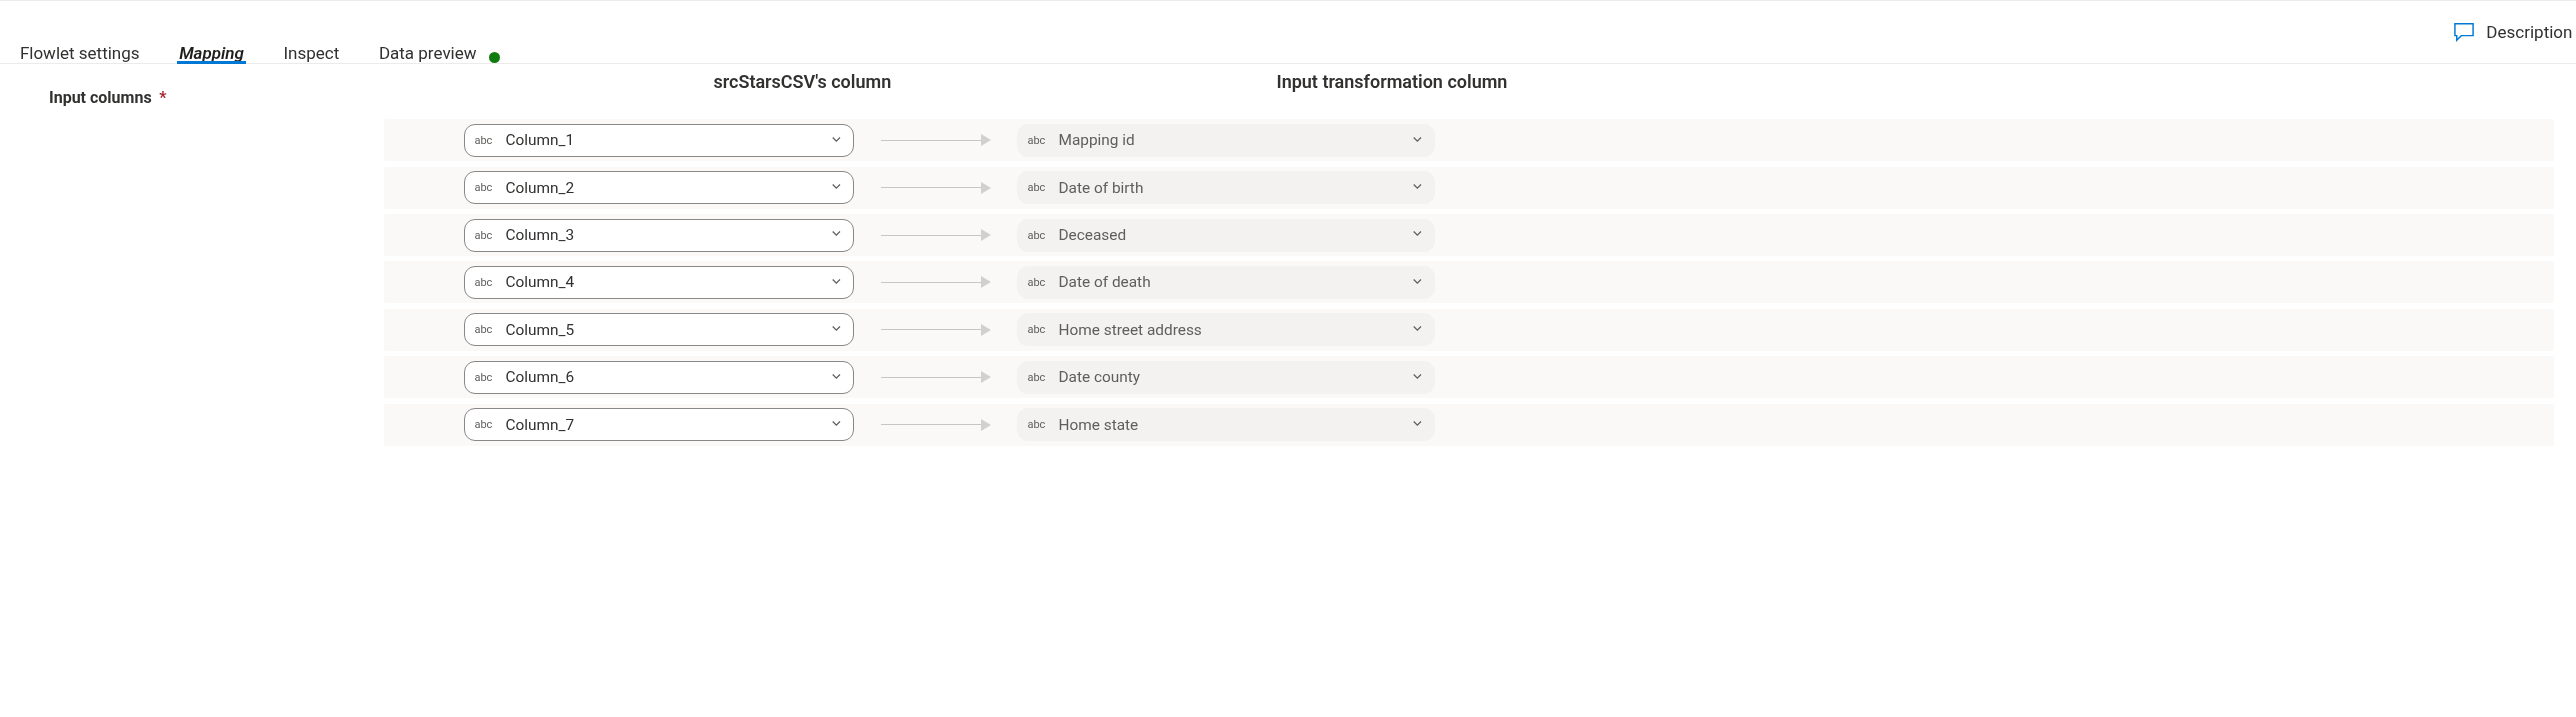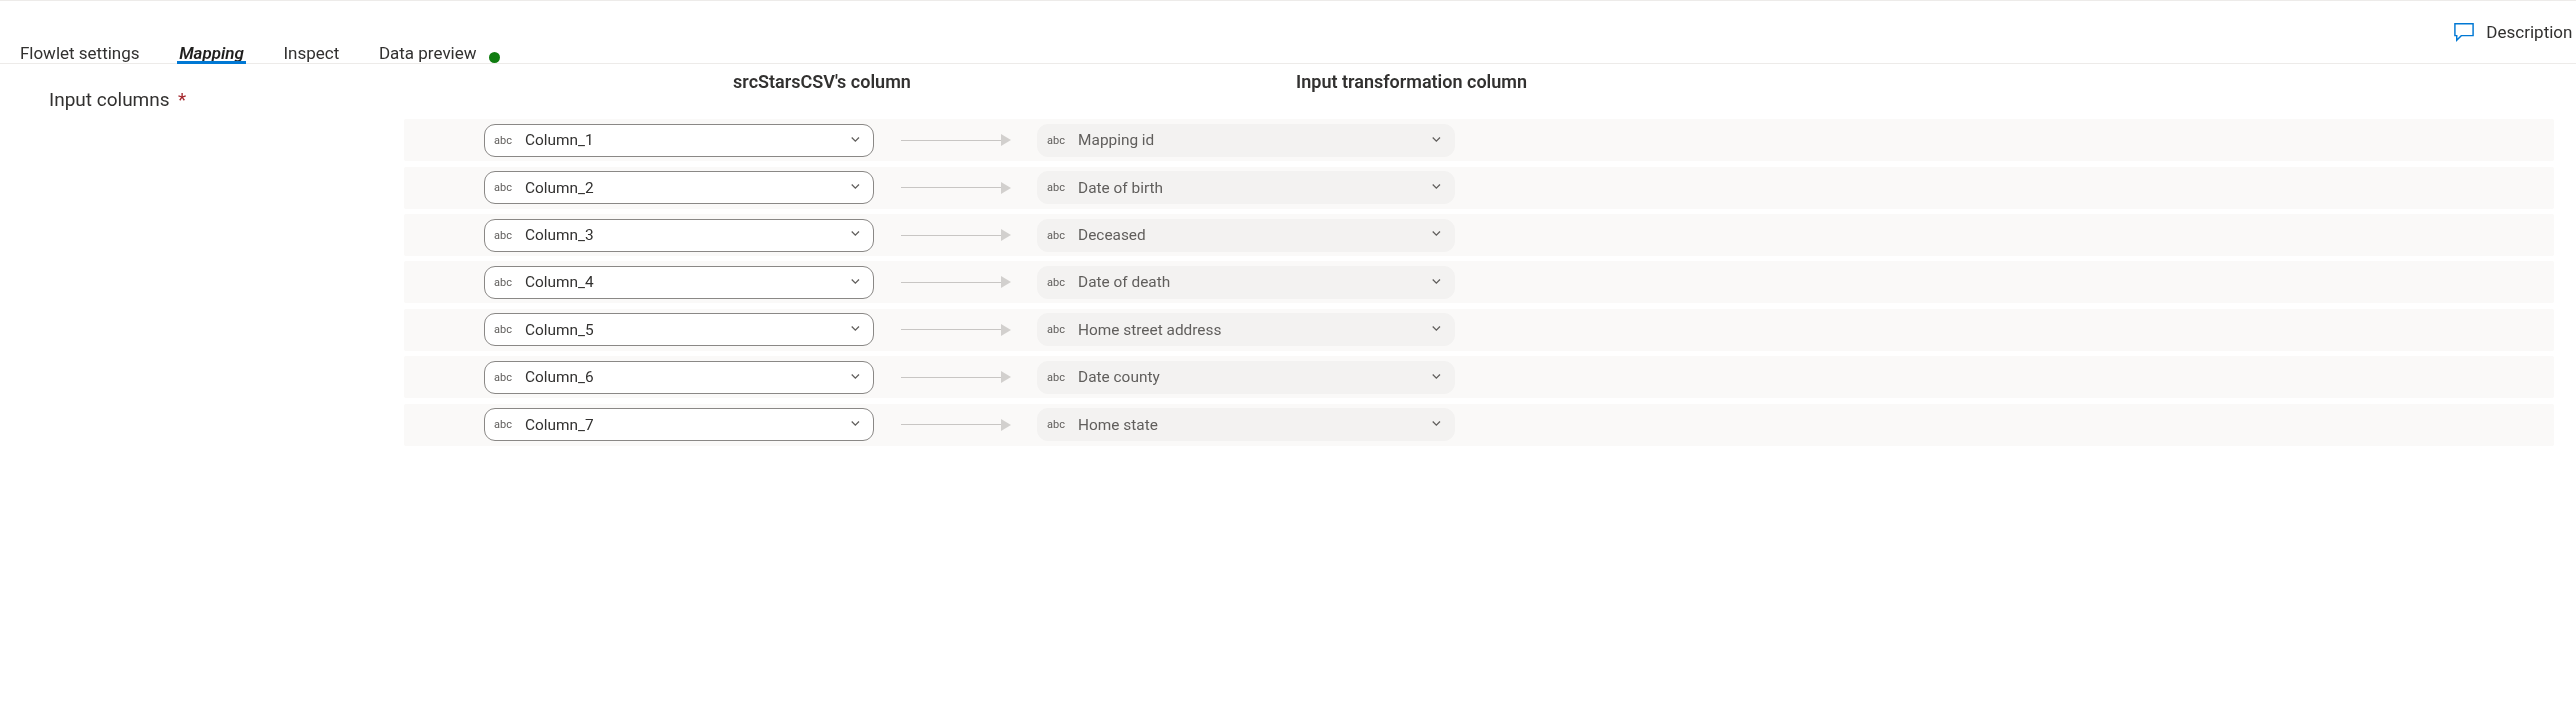--- a/index.html
+++ b/index.html
@@ -72,21 +72,22 @@
   .desc-link svg { stroke: #0078d4; }
 
   
   .body {
     display: flex;
     padding: 7.3px 0 0 0;
   }
   .side-label {
     flex: 0 0 auto;
     padding: 16.3px 0 0 49px;
-    font-size: 19px;
+    font-size: 16px;
+    font-weight: bold;
   }
   .side-label .req { color: #a4262c; margin-left: 3.6px; }
 
   .mapping-area {
     flex: 1 1 auto;
     padding: 0 22px 0 0;
     margin-left: 218px;
   }
 
   .col-headers {

